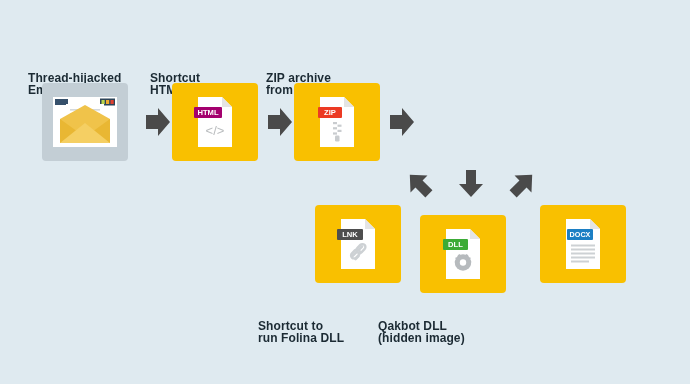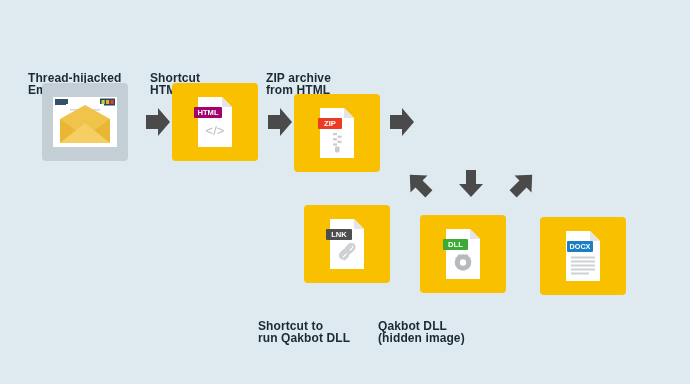--- a/index.html
+++ b/index.html
@@ -84,21 +84,21 @@
   <div class="card card-yellow" style="left:172px; top:83px;">
     <svg width="46" height="58" viewBox="0 0 46 58">
       <path d="M6 4 H30 L40 14 V54 H6 Z" fill="#ffffff"></path>
       <path d="M30 4 L40 14 H30 Z" fill="#e4e4e4"></path>
       <rect x="2" y="14" width="28" height="11" rx="1" fill="#a4006e"></rect>
       <text x="16" y="22.3" font-family="'Liberation Sans',sans-serif" font-size="7.6" font-weight="bold" fill="#ffffff" text-anchor="middle">HTML</text>
       <text x="23" y="42" font-family="'Liberation Sans',sans-serif" font-size="13" fill="#b9bcbe" text-anchor="middle">&lt;/&gt;</text>
     </svg>
   </div>
 
-  <div class="card card-yellow" style="left:294px; top:83px;margin-top:11px;">
+  <div class="card card-yellow" style="left:294px; top:83px;">
     <svg width="46" height="58" viewBox="0 0 46 58">
       <path d="M6 4 H30 L40 14 V54 H6 Z" fill="#ffffff"></path>
       <path d="M30 4 L40 14 H30 Z" fill="#e4e4e4"></path>
       <rect x="4" y="14" width="24" height="11" rx="1" fill="#ec3a23"></rect>
       <text x="16" y="22.3" font-family="'Liberation Sans',sans-serif" font-size="7.6" font-weight="bold" fill="#ffffff" text-anchor="middle">ZIP</text>
       <g fill="#c9cccf">
         <rect x="19" y="29" width="4" height="2.2"></rect>
         <rect x="23.5" y="31.6" width="4" height="2.2"></rect>
         <rect x="19" y="34.2" width="4" height="2.2"></rect>
         <rect x="23.5" y="36.8" width="4" height="2.2"></rect>
@@ -128,21 +128,21 @@
   <svg class="arrow" style="left:456px; top:169px;" width="30" height="30" viewBox="0 0 30 30">
     <path d="M10 1 H20 V15 H27 L15 28 L3 15 H10 Z" fill="#4a4a4a"></path>
   </svg>
 
   <svg class="arrow" style="left:508px; top:169px;" width="30" height="30" viewBox="0 0 30 30">
     <g transform="rotate(-135 15 15)">
       <path d="M10 1 H20 V15 H27 L15 28 L3 15 H10 Z" fill="#4a4a4a"></path>
     </g>
   </svg>
 
-  <div class="card card-yellow" style="left:304px; top:205px;">
+  <div class="card card-yellow" style="left:315px; top:205px;">
     <svg width="46" height="58" viewBox="0 0 46 58">
       <path d="M6 4 H30 L40 14 V54 H6 Z" fill="#ffffff"></path>
       <path d="M30 4 L40 14 H30 Z" fill="#e4e4e4"></path>
       <rect x="2" y="14" width="26" height="11" rx="1" fill="#4e4e4e"></rect>
       <text x="15" y="22.3" font-family="'Liberation Sans',sans-serif" font-size="7.6" font-weight="bold" fill="#ffffff" text-anchor="middle">LNK</text>
       <g stroke="#cdd1d4" stroke-width="2.6" fill="none" stroke-linecap="round">
         <path d="M17.5 41 L22 36.5"></path>
         <path d="M24 34.5 L27 31.5"></path>
         <path d="M20.5 44 L23.5 41"></path>
       </g>
@@ -164,34 +164,34 @@
                  1.55 1.6 -1.55 1.6 0.9 2.0 -2.2 0.55 -0.55 2.2 -2.0 0.9 -0.9 -2.0
                  -2.2 0.55 -2.2 -0.55 -0.9 2.0 -2.0 -0.9 -0.55 -2.2 -2.2 -0.55
                  0.9 -2.0 -1.55 -1.6 1.55 -1.6 -0.9 -2.0 2.2 -0.55 0.55 -2.2
                  2.0 -0.9 0.9 2.0 Z"></path>
         <circle cx="23" cy="37.5" r="8.2"></circle>
       </g>
       <circle cx="23" cy="37.5" r="3.2" fill="#ffffff"></circle>
     </svg>
   </div>
 
-  <div class="card card-yellow" style="left:540px; top:205px;margin-top:12px;">
+  <div class="card card-yellow" style="left:540px; top:205px;">
     <svg width="46" height="58" viewBox="0 0 46 58">
       <path d="M6 4 H30 L40 14 V54 H6 Z" fill="#ffffff"></path>
       <path d="M30 4 L40 14 H30 Z" fill="#e4e4e4"></path>
       <rect x="7" y="14" width="26" height="11" rx="1" fill="#1c7fc4"></rect>
       <text x="20" y="22.3" font-family="'Liberation Sans',sans-serif" font-size="7.2" font-weight="bold" fill="#ffffff" text-anchor="middle">DOCX</text>
       <g fill="#cdd1d4">
         <rect x="11" y="29.5" width="24" height="2"></rect>
         <rect x="11" y="33.5" width="24" height="2"></rect>
         <rect x="11" y="37.5" width="24" height="2"></rect>
         <rect x="11" y="41.5" width="24" height="2"></rect>
         <rect x="11" y="45.5" width="18" height="2"></rect>
       </g>
     </svg>
   </div>
 
   <div class="node-label" style="left:258px; top:294px;">Shortcut to
-run Qakbot DLL</div>
+run Folina DLL</div>
   <div class="node-label" style="left:378px; top:294px;">Qakbot DLL
 (hidden image)</div>
 
 </div>
 
 </body></html>

